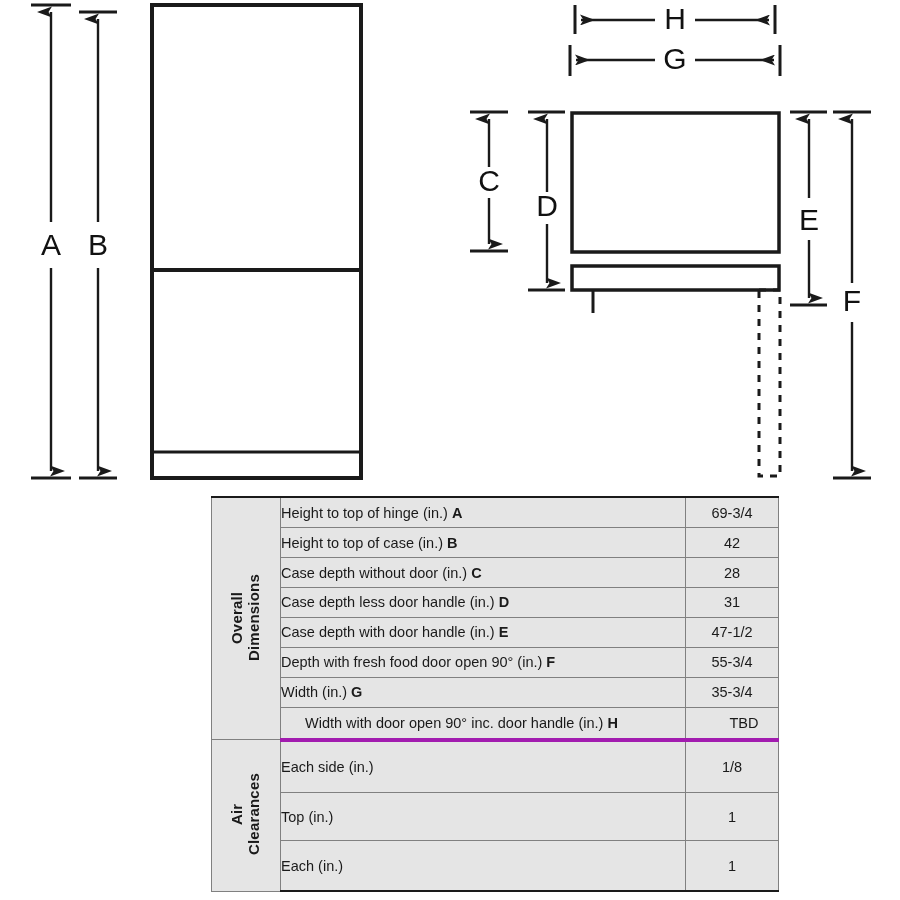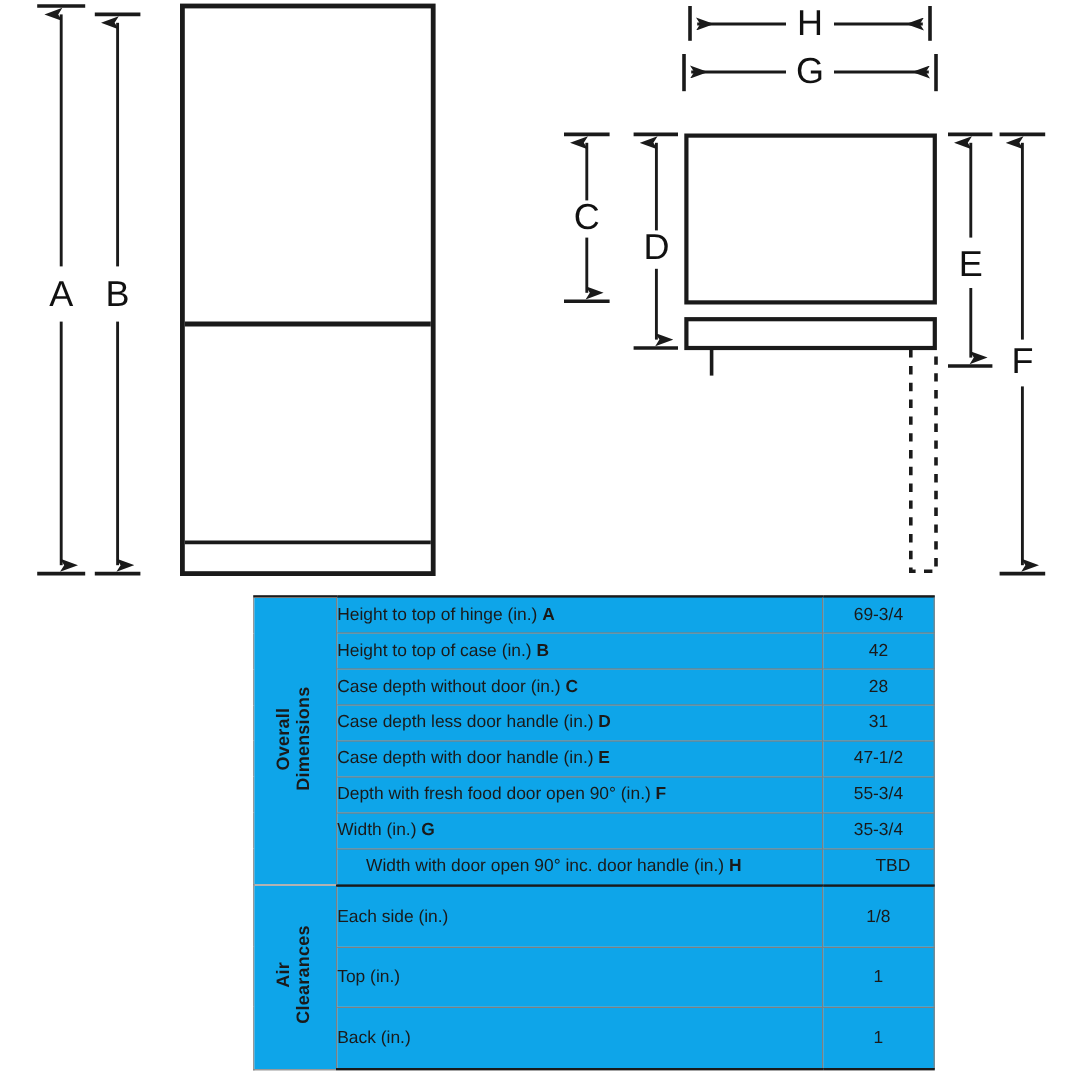--- a/index.html
+++ b/index.html
@@ -50,21 +50,21 @@
     width: 568px;
     height: 396px;
     table-layout: fixed;
     background: #ffffff;
   }
   table.spec td {
     border: 1px solid #808080;
     padding: 0;
     font-size: 14.5px;
     color: #1a1a1a;
-    background: #0ea5e9;
+    background: #e5e5e5;
   }
   td.grouphead {
     width: 68px;
     border-left: 2px solid #1a1a1a;
     border-right: 1px solid #808080;
     text-align: center;
     vertical-align: middle;
     position: relative;
   }
   td.grouphead .rot {
@@ -92,21 +92,21 @@
     width: 92px;
     text-align: center;
     font-weight: normal;
     font-size: 14.8px;
     border-right: 2px solid #1a1a1a;
   }
   tr.first-row td { border-top: 2px solid #1a1a1a; }
   tr.last-row td { border-bottom: 2px solid #1a1a1a; }
   tr.group-end td { border-bottom: 2px solid #1a1a1a; padding-left: 24px; }
   tr.group-start td.label,
-  tr.group-start td.value { border-top: 2px solid #a21caf; }
+  tr.group-start td.value { border-top: 4px solid #a21caf; }
 </style>
 </head>
 <body>
 
 <div id="diagram-root">
 
   <svg class="sheet" viewBox="0 0 900 900">
     <defs>
       <marker id="arrUp" markerWidth="14" markerHeight="16" refX="5" refY="14" orient="auto" markerUnits="userSpaceOnUse">
         <path d="M5,0 L10.5,15 L5,11.5 L-0.5,15 Z" fill="#1a1a1a"></path>
@@ -242,20 +242,20 @@
             <td class="grouphead" rowspan="3"><span class="rot">Air
 Clearances</span></td>
             <td class="label">Each side (in.)</td>
             <td class="value">1/8</td>
           </tr>
           <tr>
             <td class="label">Top (in.)</td>
             <td class="value">1</td>
           </tr>
           <tr class="last-row">
-            <td class="label">Back (in.)</td>
+            <td class="label">Each (in.)</td>
             <td class="value">1</td>
           </tr>
         </tbody>
     </table>
   </div>
 
 </div>
 
 </body></html>

